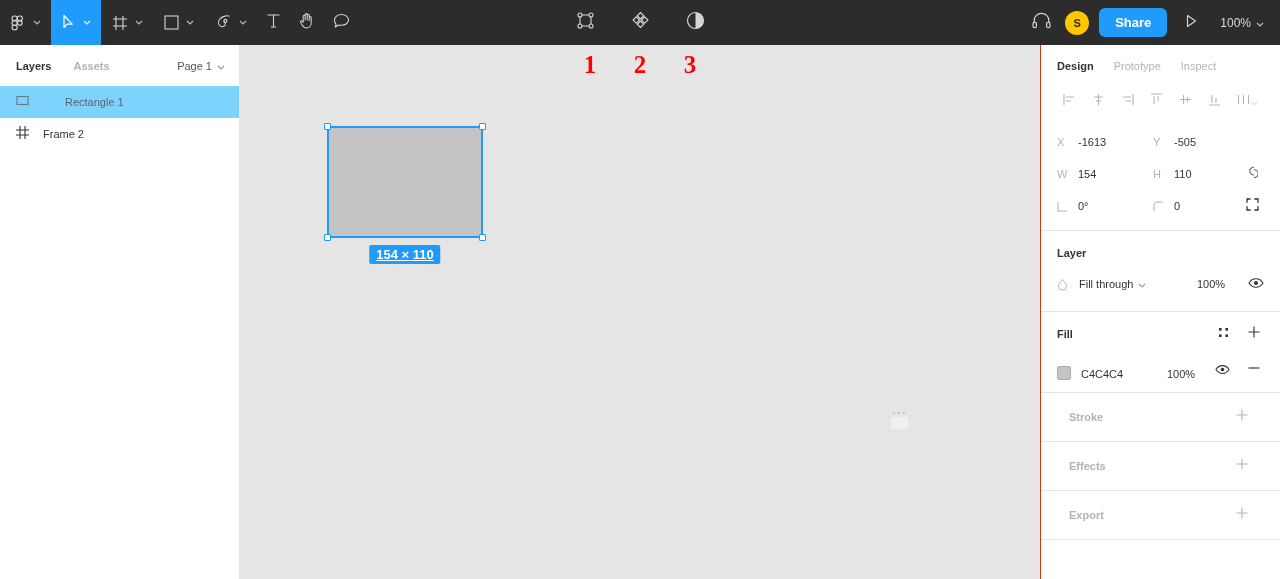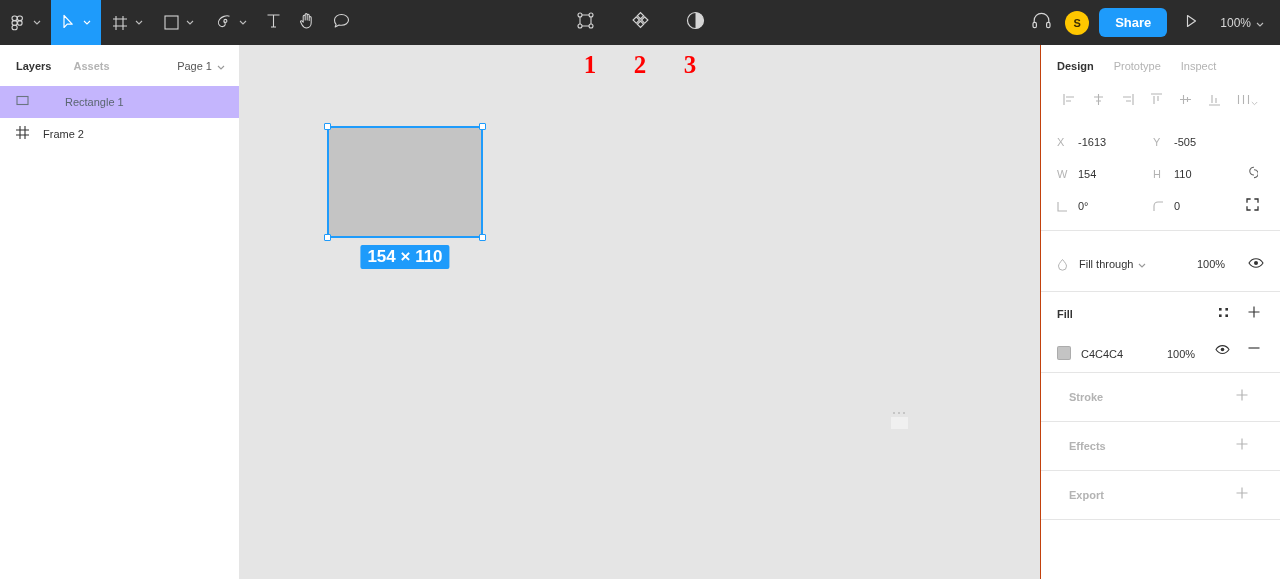--- a/index.html
+++ b/index.html
@@ -81,21 +81,21 @@
   .sb-tab.inactive { color: #b3b3b3; font-weight: bold; }
   .page-sel {
     position: absolute; right: 14px; top: 0; height: 41px;
     display: flex; align-items: center; gap: 5px;
     font-size: 11px; color: #555; cursor: pointer;
   }
   .layer-row {
     height: 32px; display: flex; align-items: center;
     padding-left: 16px; gap: 14px; cursor: pointer;
   }
-  .layer-row.selected { background: #c4b5fd; gap: 36px; }
+  .layer-row.selected { background: #7dd3fc; gap: 36px; }
   .layer-name { font-size: 11px; }
   .layer-row.selected .layer-name { color: #5a6670; }
   .layer-row.normal .layer-name { color: #333; }
 
   
   .canvas {
     position: absolute; top: 45px; left: 240px;
     width: 800px; height: 534px;
     background: #e5e5e5;
     overflow: hidden;
@@ -126,23 +126,24 @@
     border-radius: 1px;
   }
   .h-tl { left: -4px; top: -4px; }
   .h-tr { right: -4px; top: -4px; }
   .h-bl { left: -4px; bottom: -4px; }
   .h-br { right: -4px; bottom: -4px; }
   .size-badge {
     position: absolute; left: 50%; transform: translateX(-50%);
     top: 118px;
     background: #1e9bfb; color: #fff;
-    font-size: 17px; font-weight: bold;
+    font-size: 13px; font-weight: bold;
     padding: 2px 7px; border-radius: 2px;
     white-space: nowrap;
+    text-decoration: underline;
   }
   .ghost-widget {
     position: absolute; left: 648px; top: 367px;
     width: 22px; pointer-events: none; opacity: .55;
   }
   .ghost-dots { display: flex; gap: 3px; justify-content: center; margin-bottom: 3px; }
   .ghost-dots i { width: 2px; height: 2px; background: #999; display: block; border-radius: 50%; }
   .ghost-box { width: 17px; height: 12px; background: #fafafa; margin: 0 auto; }
 
   
@@ -603,20 +604,23 @@
               </g>
             </svg>
           </span>
         </div>
       </div>
     </div>
 
     <div class="divider"></div>
 
     <div class="section">
+      <div class="sec-head">
+        <span class="sec-title">Layer</span>
+      </div>
       <div class="blend-row">
         <span class="blend-ico">
           <svg width="11" height="13" viewBox="0 0 11 13">
               <path d="M5.5 1.5C3 4.5 1.5 6.4 1.5 8.2a4 4 0 008 0c0-1.8-1.5-3.7-4-6.7z" fill="none" stroke="#b3b3b3" stroke-width="1"></path>
             </svg>
         </span>
         <span class="blend-name">
           <span>Fill through</span>
           <span>
             <svg width="8" height="5" viewBox="0 0 8 5">

